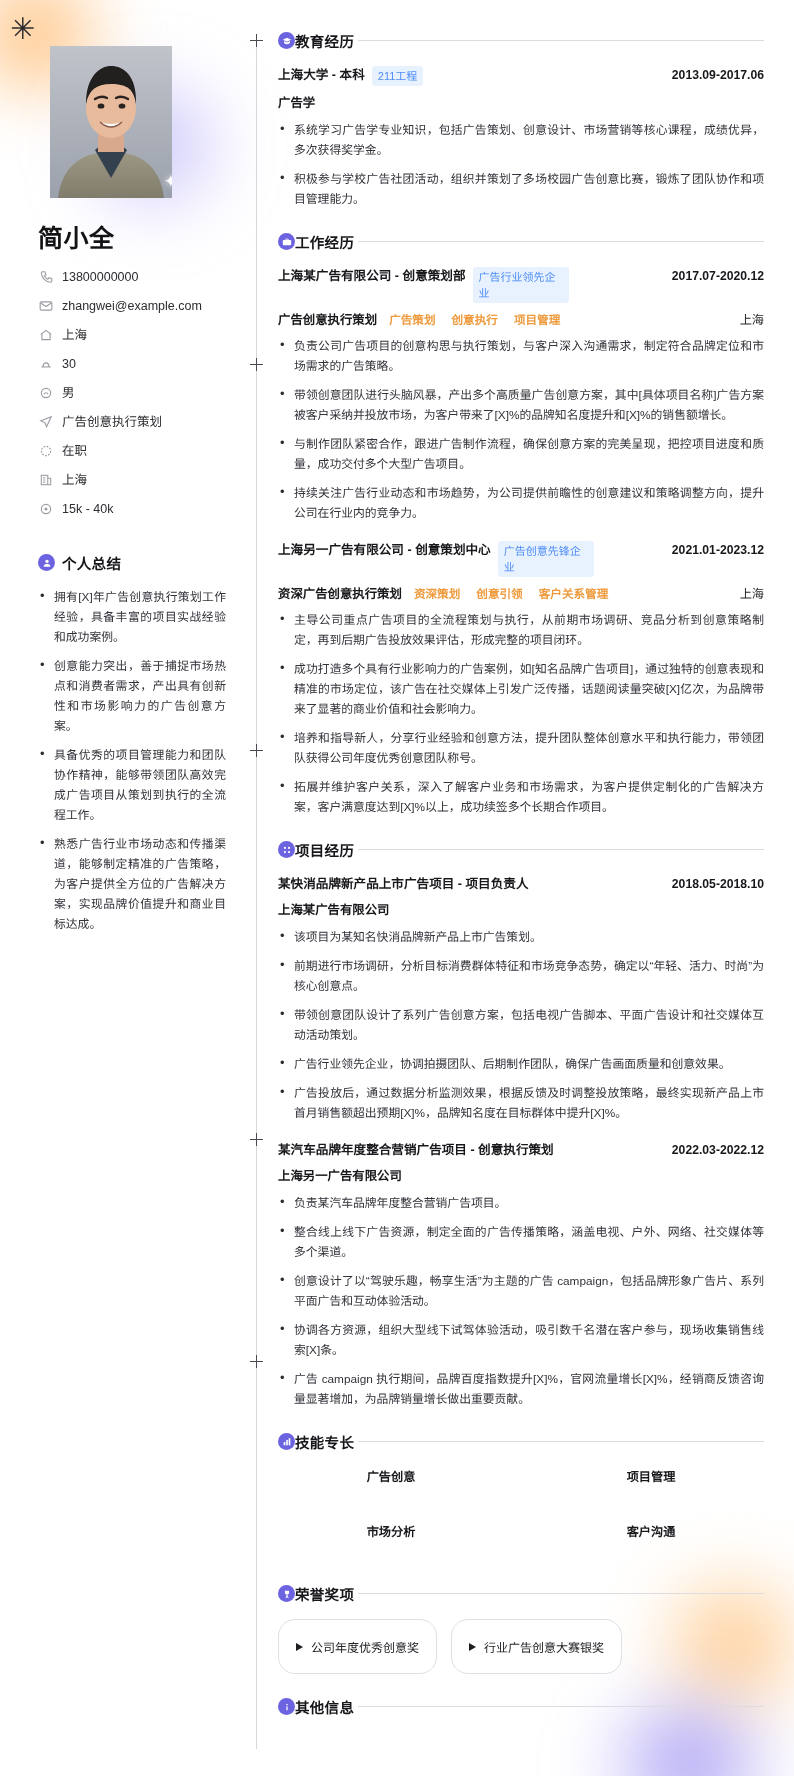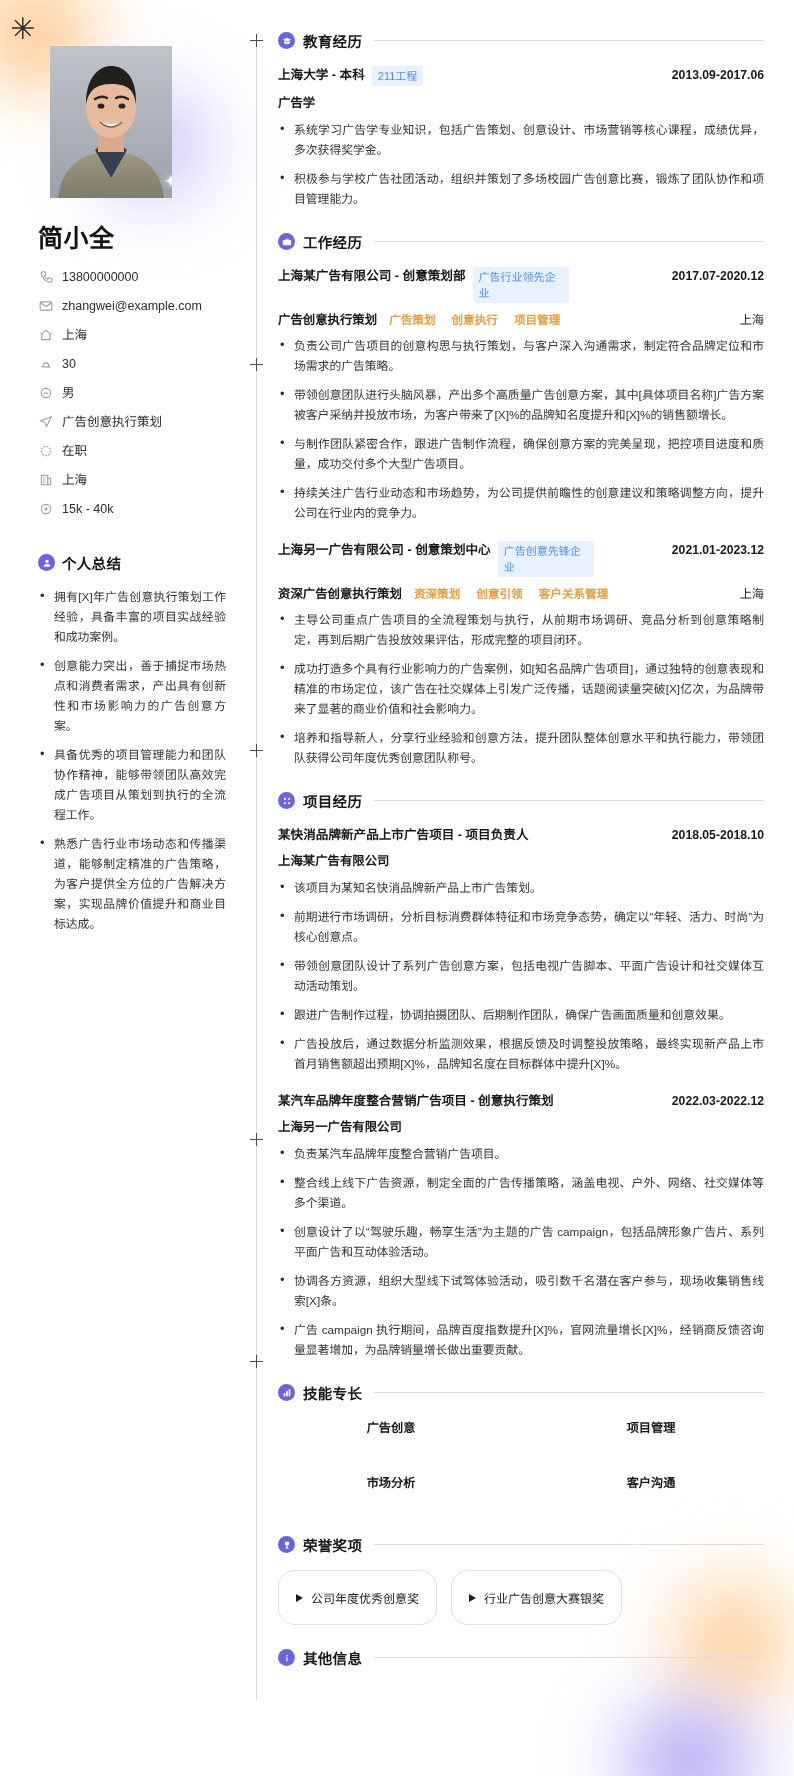--- a/index.html
+++ b/index.html
@@ -89,21 +89,21 @@
     list-style: none; position: relative;
     padding-left: 16px; margin-bottom: 9px;
     font-size: 11.8px; line-height: 20px; color: #32323a; text-align: justify;
   }
   .side-bullets li::before, .bullets li::before {
     content: "•"; position: absolute; left: 2px; top: -1px; color: #2d2d34; font-size: 13px;
   }
 
   
   .section { margin-bottom: 22px; }
-  .sec-head { display: flex; align-items: center; gap: 8px; margin-bottom: 15px; }
+  .sec-head { display: flex; align-items: center; gap: 0; margin-bottom: 15px; }
   .sec-head .rule { flex: 1 1 auto; height: 1px; background: #dcdce1; margin-left: 4px; }
 
   .entry { margin-bottom: 18px; }
   .entry-top {
     display: flex; align-items: flex-start; gap: 24px; margin-bottom: 7px;
   }
   .entry-left { flex: 1 1 auto; display: flex; flex-wrap: wrap; align-items: flex-start; gap: 7px; min-width: 0; }
   .entry-title { font-size: 12.6px; font-weight: 700; color: #18181c; line-height: 18px; }
   .badge-blue {
     font-size: 11px; color: #4f8df6; background: #e8f1fe;
@@ -384,20 +384,21 @@
             <span class="role">资深广告创意执行策划</span>
             <span class="tag-orange">资深策划</span>
             <span class="tag-orange">创意引领</span>
             <span class="tag-orange">客户关系管理</span>
             <span class="entry-loc">上海</span>
           </div>
           <ul class="bullets">
             <li>主导公司重点广告项目的全流程策划与执行，从前期市场调研、竞品分析到创意策略制定，再到后期广告投放效果评估，形成完整的项目闭环。</li>
             <li>成功打造多个具有行业影响力的广告案例，如[知名品牌广告项目]，通过独特的创意表现和精准的市场定位，该广告在社交媒体上引发广泛传播，话题阅读量突破[X]亿次，为品牌带来了显著的商业价值和社会影响力。</li>
             <li>培养和指导新人，分享行业经验和创意方法，提升团队整体创意水平和执行能力，带领团队获得公司年度优秀创意团队称号。</li>
+            <li>拓展并维护客户关系，深入了解客户业务和市场需求，为客户提供定制化的广告解决方案，客户满意度达到[X]%以上，成功续签多个长期合作项目。</li>
           </ul>
         </div>
       </section>
 
       <section class="section">
         <div class="sec-head">
           <span class="sec-ico">
               <svg viewBox="0 0 24 24">
                 <circle cx="7" cy="7" r="2.6"></circle>
                 <circle cx="17" cy="7" r="2.6"></circle>
@@ -414,21 +415,21 @@
             <div class="entry-left">
               <span class="entry-title">某快消品牌新产品上市广告项目 - 项目负责人</span>
             </div>
             <span class="entry-date">2018.05-2018.10</span>
           </div>
           <div class="company">上海某广告有限公司</div>
           <ul class="bullets">
             <li>该项目为某知名快消品牌新产品上市广告策划。</li>
             <li>前期进行市场调研，分析目标消费群体特征和市场竞争态势，确定以“年轻、活力、时尚”为核心创意点。</li>
             <li>带领创意团队设计了系列广告创意方案，包括电视广告脚本、平面广告设计和社交媒体互动活动策划。</li>
-            <li>跟进广告制作过程，协调拍摄团队、后期制作团队，确保广告画面质量和创意效果。</li>
+            <li>广告行业领先企业，协调拍摄团队、后期制作团队，确保广告画面质量和创意效果。</li>
             <li>广告投放后，通过数据分析监测效果，根据反馈及时调整投放策略，最终实现新产品上市首月销售额超出预期[X]%，品牌知名度在目标群体中提升[X]%。</li>
           </ul>
         </div>
 
         <div class="entry">
           <div class="entry-top">
             <div class="entry-left">
               <span class="entry-title">某汽车品牌年度整合营销广告项目 - 创意执行策划</span>
             </div>
             <span class="entry-date">2022.03-2022.12</span>

